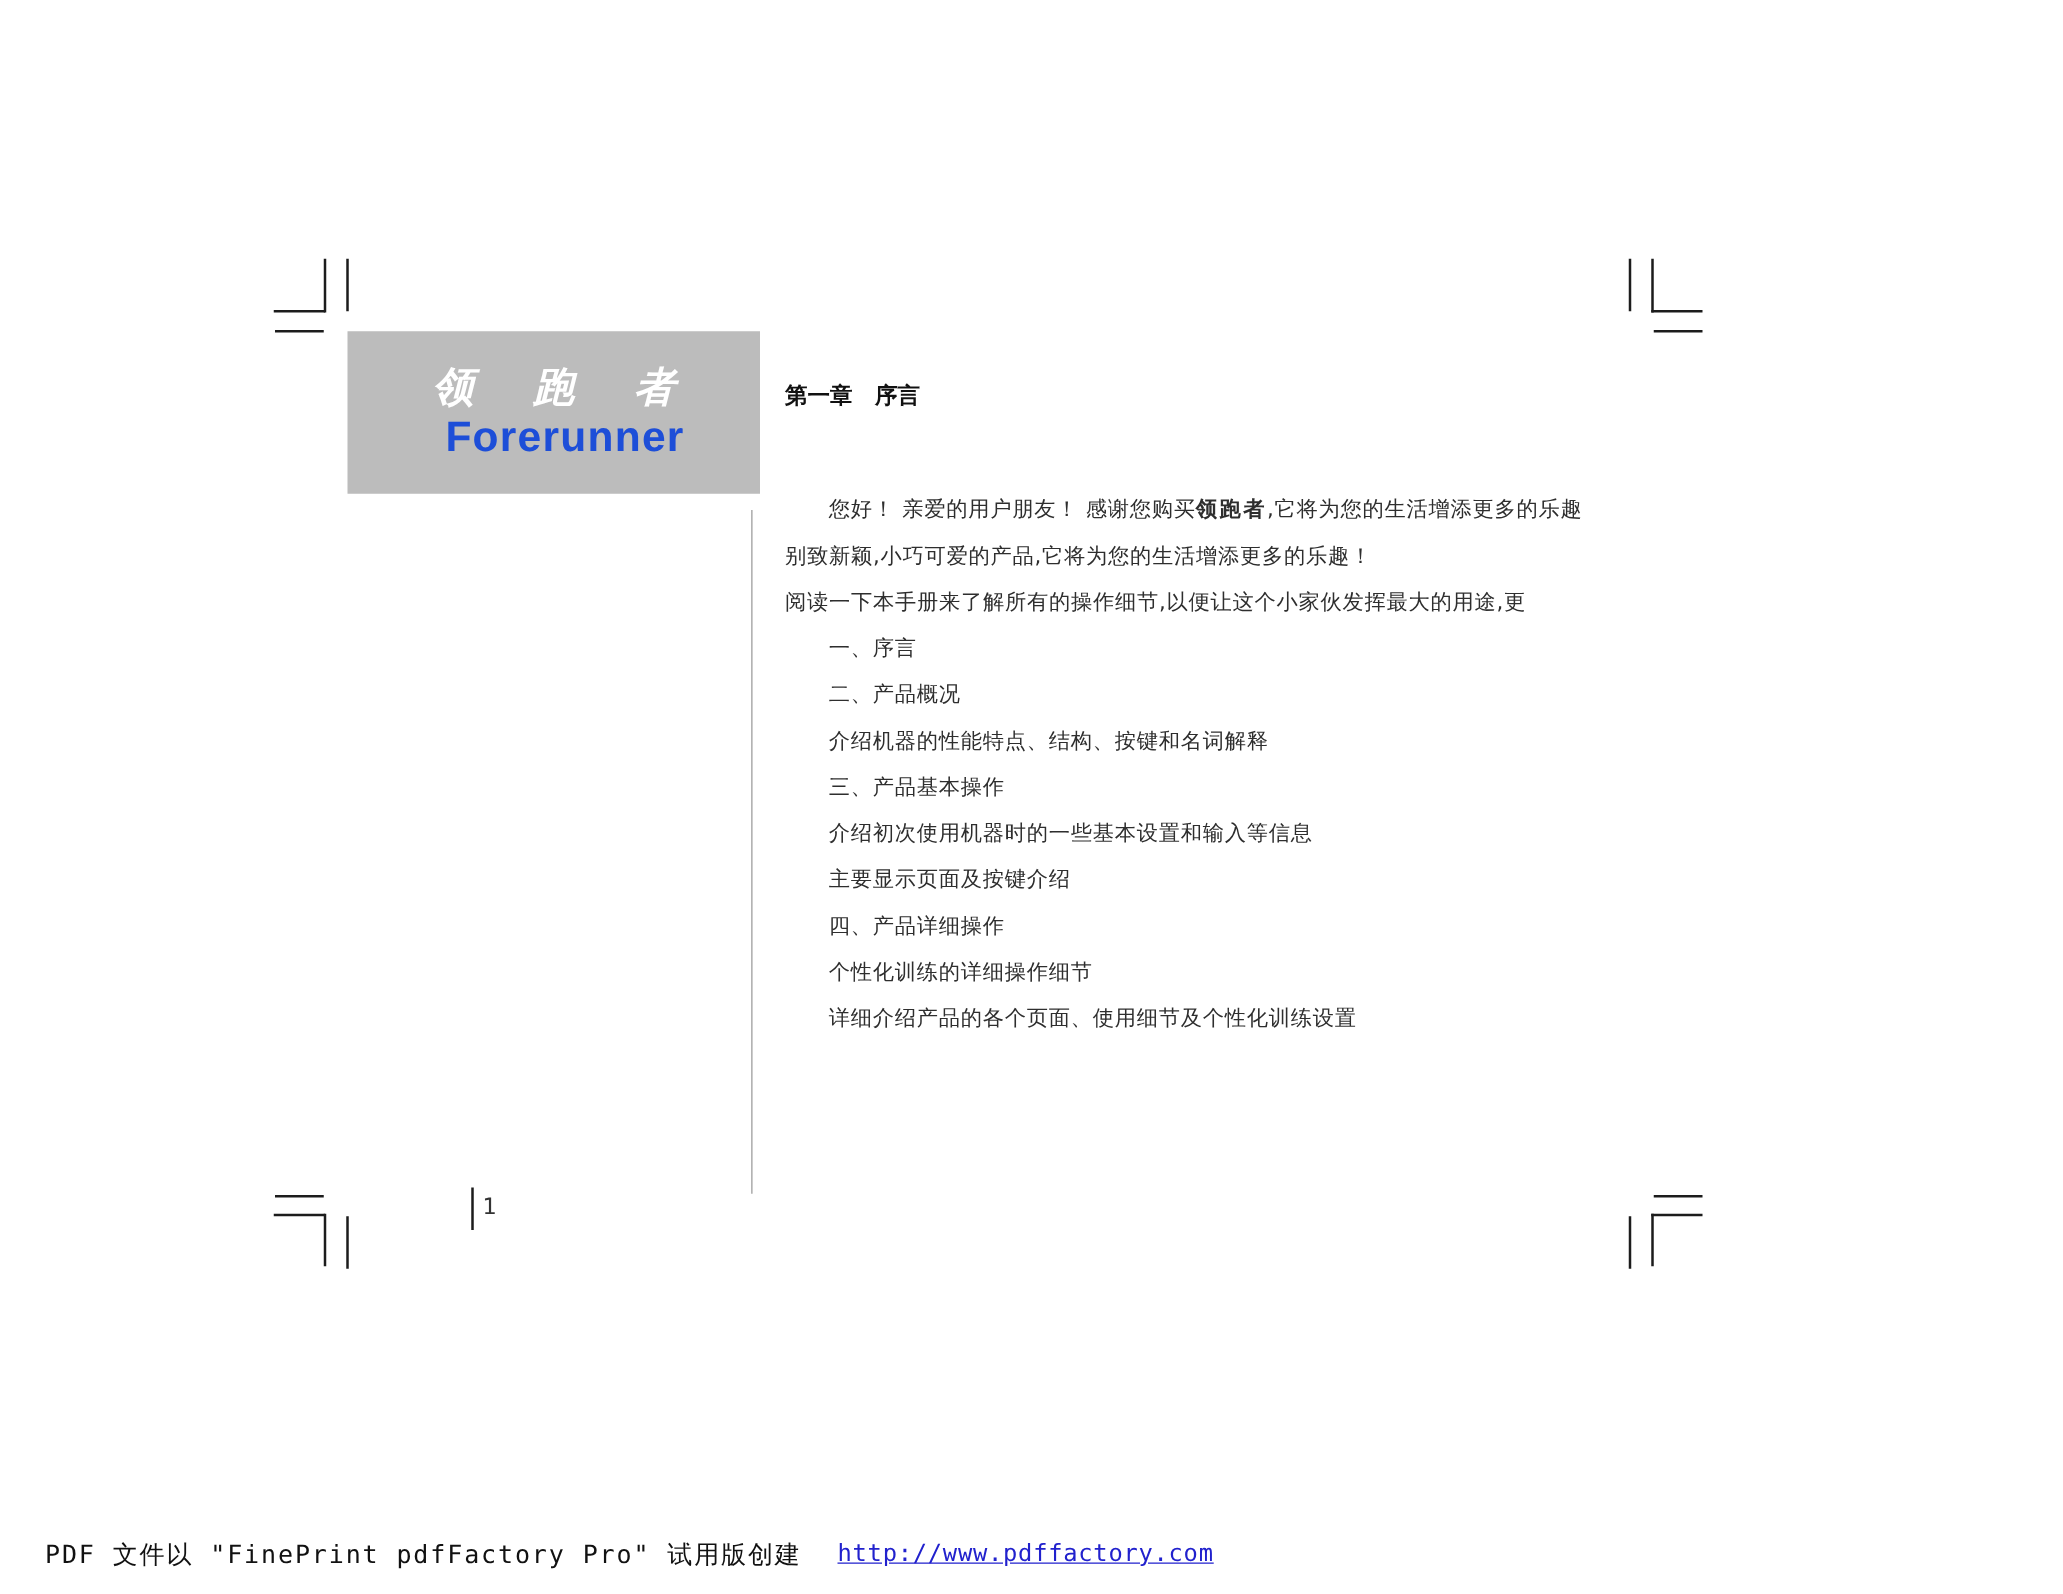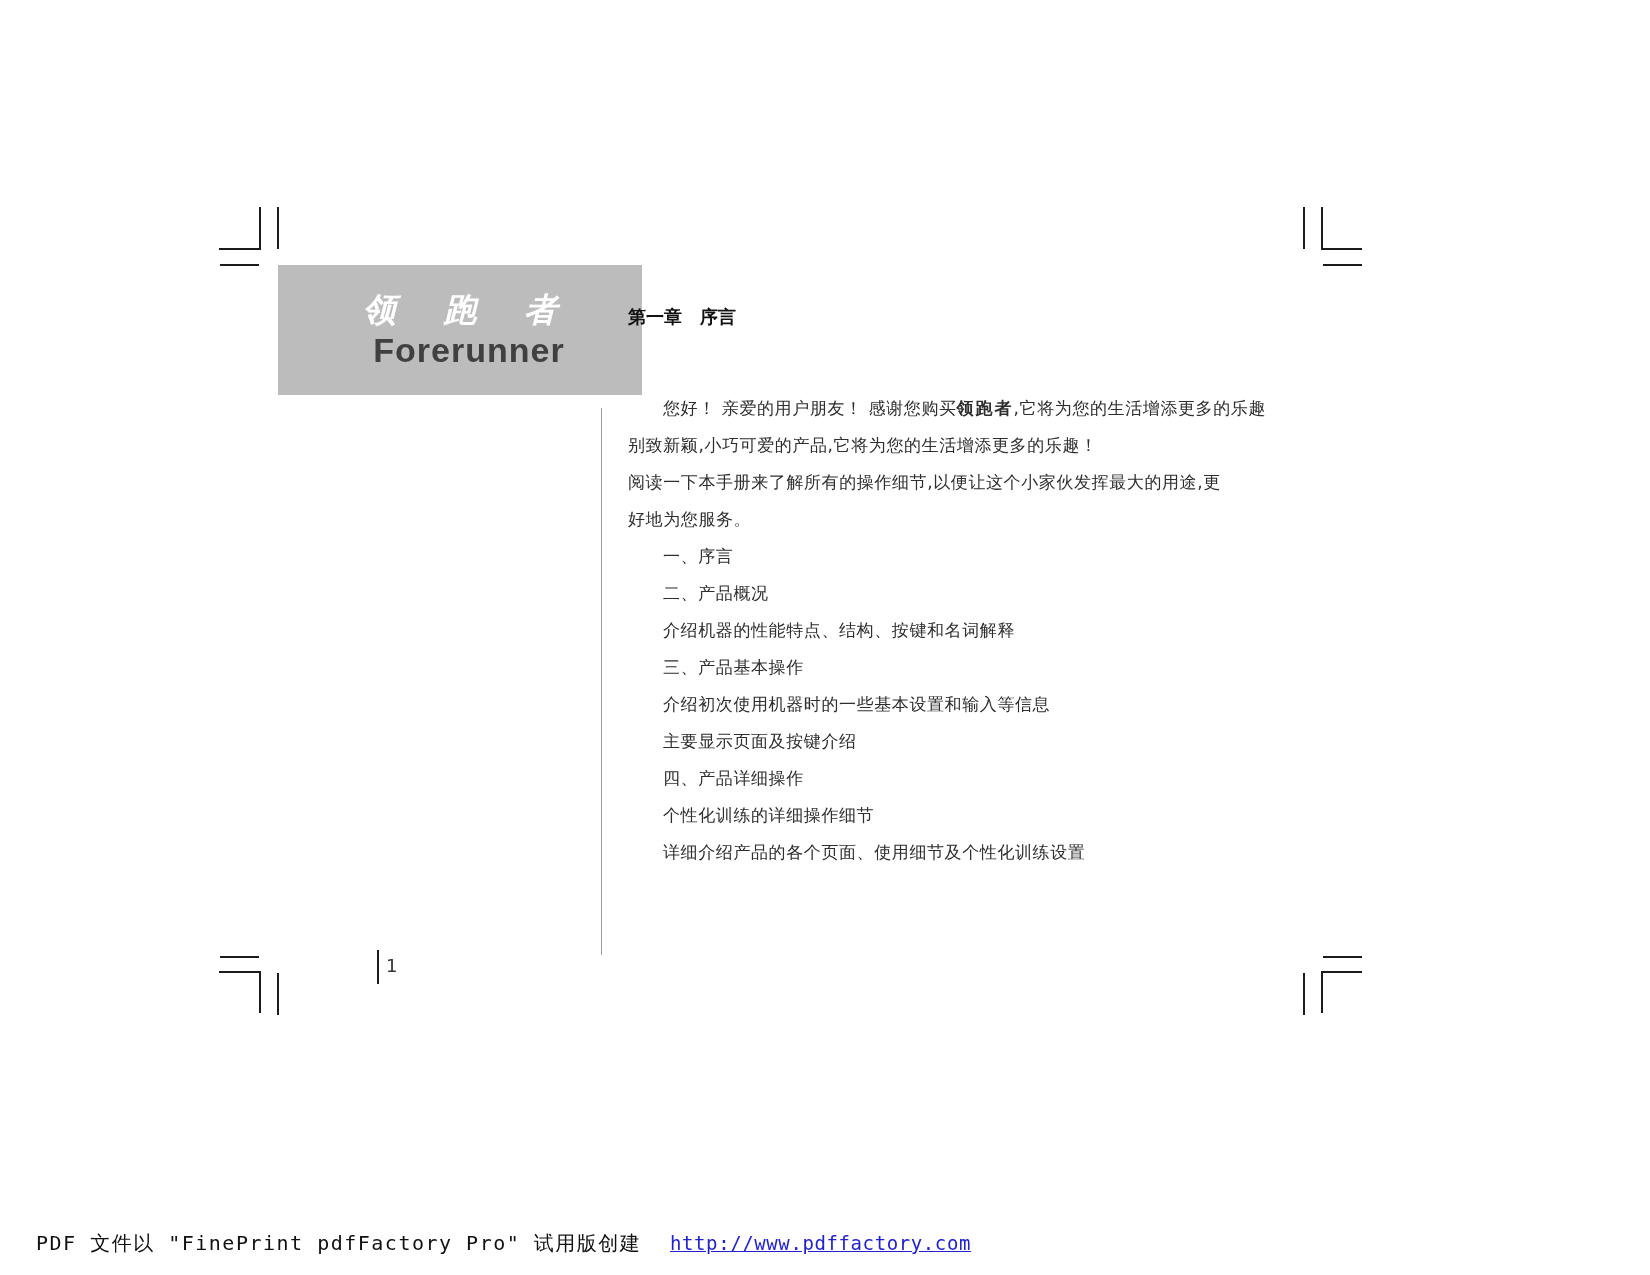--- a/index.html
+++ b/index.html
@@ -4,30 +4,30 @@
 <style>
   html,body{margin:0;padding:0;background:#ffffff;}
   .page{
     position:relative;width:1650px;height:1275px;background:#ffffff;overflow:hidden;
     font-family:"DejaVu Sans",sans-serif;color:#2e2e2e;
   }
   
   .mark{position:absolute;background:#1c1c1c;}
   
   .logo-box{
-    position:absolute;left:278px;top:265px;width:364px;height:130px;
+    position:absolute;left:278px;top:265px;width:330px;height:130px;
     background:#bcbcbc;display:flex;flex-direction:column;align-items:center;
     justify-content:center;padding-left:18px;box-sizing:border-box;
   }
   .brand-cn{
     color:#ffffff;font-family:"DejaVu Serif",serif;font-style:italic;font-weight:700;
     font-size:33px;letter-spacing:18px;line-height:40px;white-space:nowrap;
   }
   .brand-en{
-    color:#404040;font-family:"Liberation Sans",sans-serif;font-weight:700;
+    color:#1d4ed8;font-family:"Liberation Sans",sans-serif;font-weight:700;
     font-size:34px;line-height:40px;letter-spacing:1px;white-space:nowrap;
   }
   
   .chapter-title{
     position:absolute;left:628px;top:301px;width:560px;text-align:left;
     font-size:18px;font-weight:700;color:#111;line-height:32px;white-space:nowrap;
   }
   
   .body-text{
     position:absolute;left:628px;top:390px;width:592px;
@@ -86,21 +86,20 @@
   </div>
 
   <div class="chapter-title">第一章　序言</div>
 
   <div class="divider"></div>
 
   <div class="body-text">
     <div class="tline indent"><span>您好！ 亲爱的用户朋友！ 感谢您购买</span><span class="brand-inline">领跑者</span><span>,它将为您的生活增添更多的乐趣</span></div>
     <div class="tline">别致新颖,小巧可爱的产品,它将为您的生活增添更多的乐趣！</div>
     <div class="tline">阅读一下本手册来了解所有的操作细节,以便让这个小家伙发挥最大的用途,更</div>
-    <div class="tline">好地为您服务。</div>
     <div class="tline indent">一、序言</div>
     <div class="tline indent">二、产品概况</div>
     <div class="tline indent">介绍机器的性能特点、结构、按键和名词解释</div>
     <div class="tline indent">三、产品基本操作</div>
     <div class="tline indent">介绍初次使用机器时的一些基本设置和输入等信息</div>
     <div class="tline indent">主要显示页面及按键介绍</div>
     <div class="tline indent">四、产品详细操作</div>
     <div class="tline indent">个性化训练的详细操作细节</div>
     <div class="tline indent">详细介绍产品的各个页面、使用细节及个性化训练设置</div>
   </div>

